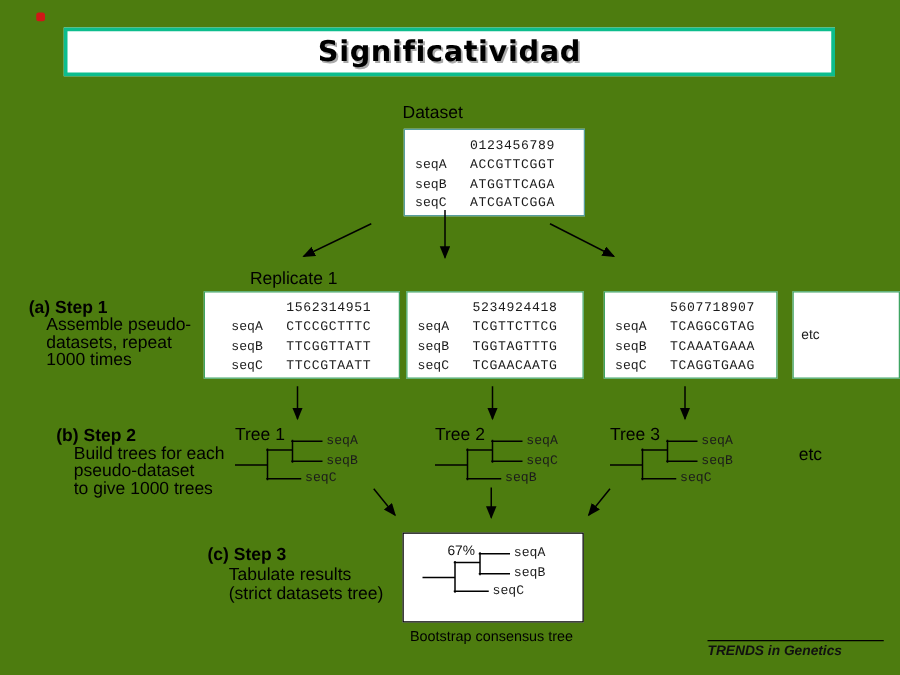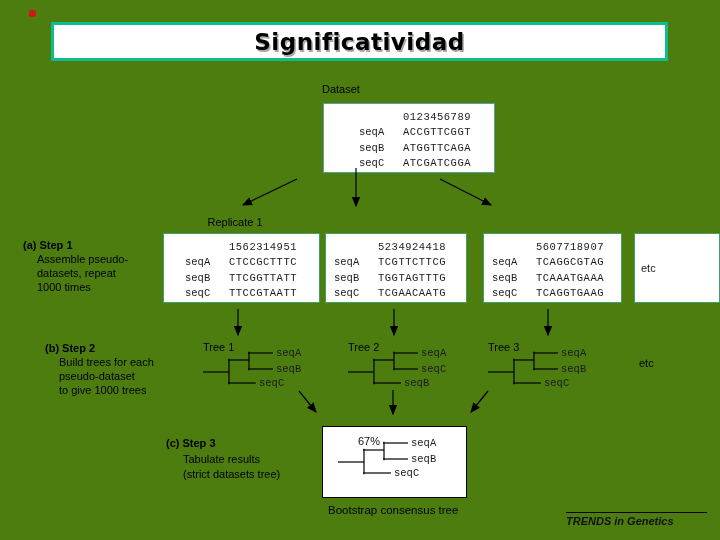--- a/index.html
+++ b/index.html
@@ -6,21 +6,21 @@
   .page{position:relative;width:720px;height:540px;background:#4d7c0f;overflow:hidden;
         font-family:"Liberation Sans",sans-serif;color:#111;}
   .abs{position:absolute;}
   
   .title-box{left:51px;top:22px;width:611px;height:33px;border:3px solid #0dbd8d;
              display:flex;align-items:center;justify-content:center;background:#fff;}
   .title-text{font-family:"DejaVu Sans",sans-serif;font-weight:bold;font-size:23px;
               letter-spacing:0.5px;color:#000;text-shadow:1.5px 1.5px 0 #a9a9a9;}
   .red-dot{left:29px;top:10px;width:7px;height:7px;background:#cf1717;border-radius:2px;}
   
-  .lbl{font-size:11px;color:#000;white-space:nowrap;line-height:12px;}
+  .lbl{font-size:14px;color:#000;white-space:nowrap;line-height:12px;}
   .bold{font-weight:bold;}
   .ctr{text-align:center;}
   
   .seqbox{background:#fff;font-family:"Liberation Mono",monospace;font-size:10.5px;color:#1b1b1b;}
   .db{border:1px solid #579e9e;}
   .rb{border:1px solid #3fa463;}
   .srow{position:absolute;height:12px;white-space:nowrap;}
   .sname{position:absolute;left:8px;top:0;}
   .sseq{position:absolute;left:52px;top:0;letter-spacing:0.5px;}
   
@@ -42,21 +42,21 @@
 
 <div class="page">
 
   <div class="abs red-dot"></div>
 
   <div class="abs title-box">
     <span class="title-text">Significatividad</span>
   </div>
 
   <span class="abs lbl" style="left:322px;top:83px;">Dataset</span>
-  <div class="abs seqbox db" style="left:323px;top:103px;width:143px;height:68px;padding-left:27px;">
+  <div class="abs seqbox db" style="left:323px;top:103px;width:143px;height:68px;">
     <div class="srow" style="top:7px;">
       <span class="sseq">0123456789</span>
     </div>
     <div class="srow" style="top:22px;">
       <span class="sname">seqA</span>
       <span class="sseq">ACCGTTCGGT</span>
     </div>
     <div class="srow" style="top:38px;">
       <span class="sname">seqB</span>
       <span class="sseq">ATGGTTCAGA</span>
@@ -130,21 +130,21 @@
 
   <div class="abs seqbox rb" style="left:634px;top:233px;width:84px;height:68px;">
     <span class="abs" style="left:6px;top:28px;font-family:'Liberation Sans',sans-serif;font-size:11px;">etc</span>
   </div>
 
   <span class="abs lbl bold" style="left:45px;top:342px;">(b) Step 2</span>
   <span class="abs lbl" style="left:59px;top:356px;">Build trees for each</span>
   <span class="abs lbl" style="left:59px;top:370px;">pseudo-dataset</span>
   <span class="abs lbl" style="left:59px;top:384px;">to give 1000 trees</span>
 
-  <div class="abs tree" style="left:201px;top:340px;">
+  <div class="abs tree" style="left:186px;top:340px;">
     <svg class="treesvg" width="132" height="54">
       <g stroke="#000" stroke-width="2.6">
         <line x1="2" y1="32" x2="28" y2="32"></line>
           <line x1="28" y1="18.8" x2="28" y2="44.2"></line>
         <line x1="27" y1="20" x2="48" y2="20"></line>
           <line x1="48" y1="11.8" x2="48" y2="30.2"></line>
         <line x1="47" y1="13" x2="72" y2="13"></line>
           <line x1="47" y1="29" x2="72" y2="29"></line>
         <line x1="27" y1="43" x2="55" y2="43"></line>
       </g>

